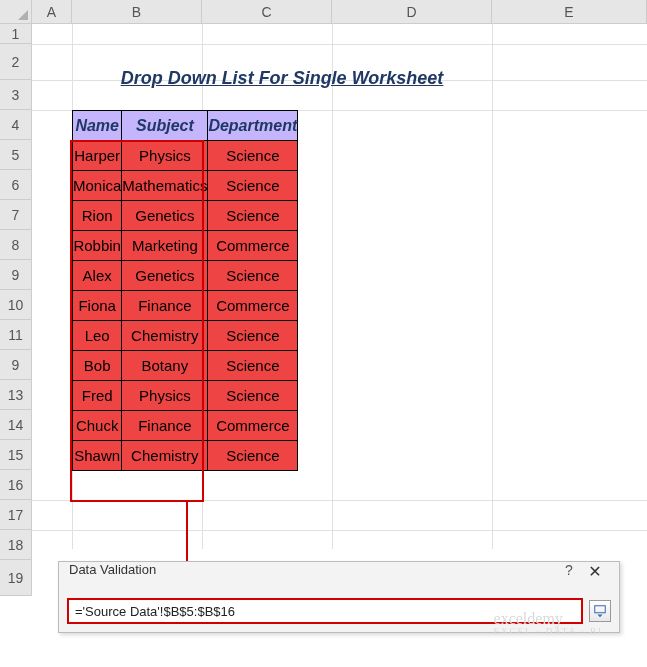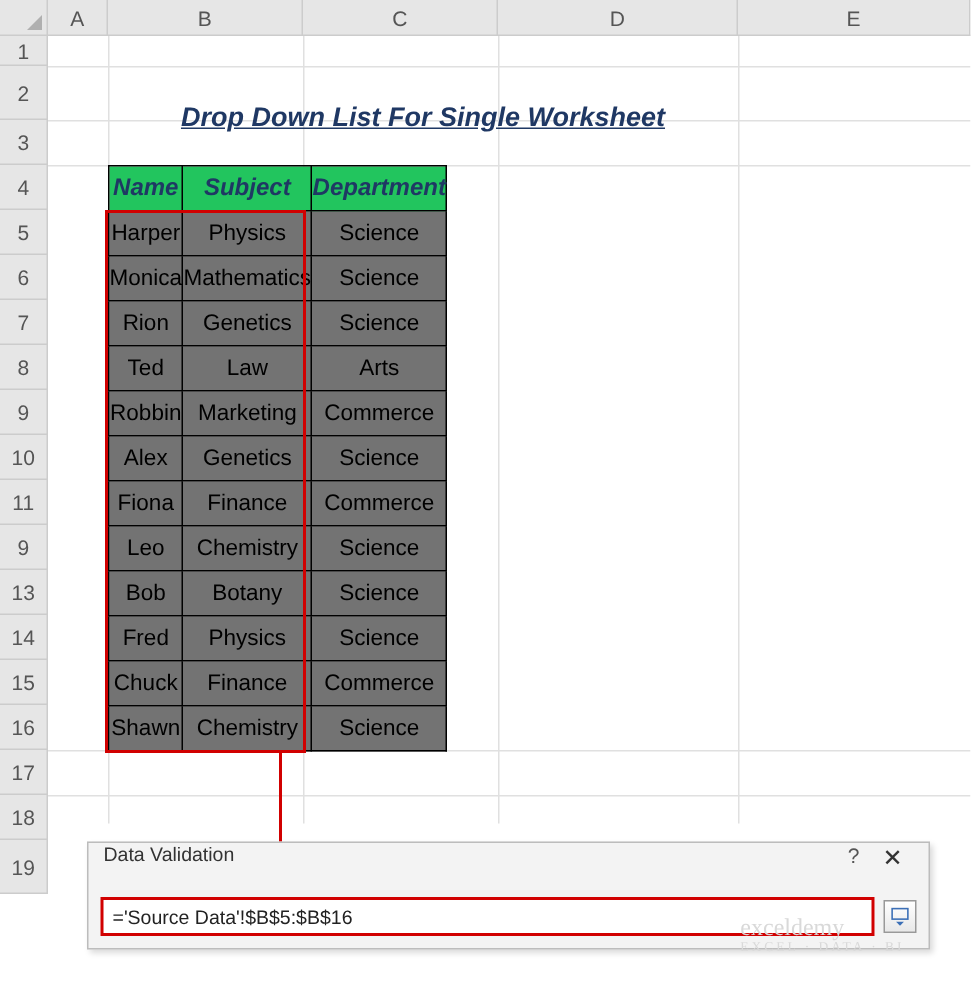--- a/index.html
+++ b/index.html
@@ -94,24 +94,24 @@
   .data-table {
     position: absolute;
     left: 40px; top: 86px;
     border-collapse: collapse;
   }
   .data-table th, .data-table td {
     border: 1px solid #000;
     height: 30px;
     text-align: center;
     font-size: 15px;
-    background: #737373;
+    background: #ef4444;
   }
   .data-table th {
-    background: #22c55e;
+    background: #c4b5fd;
     color: #1f3864;
     font-weight: bold;
     font-style: italic;
     font-size: 16px;
   }
   .data-table .c-B { width: 130px; }
   .data-table .c-C { width: 130px; }
   .data-table .c-D { width: 160px; }
 
   
@@ -288,25 +288,20 @@
             <td class="c-B">Monica</td>
             <td class="c-C">Mathematics</td>
             <td class="c-D">Science</td>
           </tr>
           <tr>
             <td class="c-B">Rion</td>
             <td class="c-C">Genetics</td>
             <td class="c-D">Science</td>
           </tr>
           <tr>
-            <td class="c-B">Ted</td>
-            <td class="c-C">Law</td>
-            <td class="c-D">Arts</td>
-          </tr>
-          <tr>
             <td class="c-B">Robbin</td>
             <td class="c-C">Marketing</td>
             <td class="c-D">Commerce</td>
           </tr>
           <tr>
             <td class="c-B">Alex</td>
             <td class="c-C">Genetics</td>
             <td class="c-D">Science</td>
           </tr>
           <tr>

